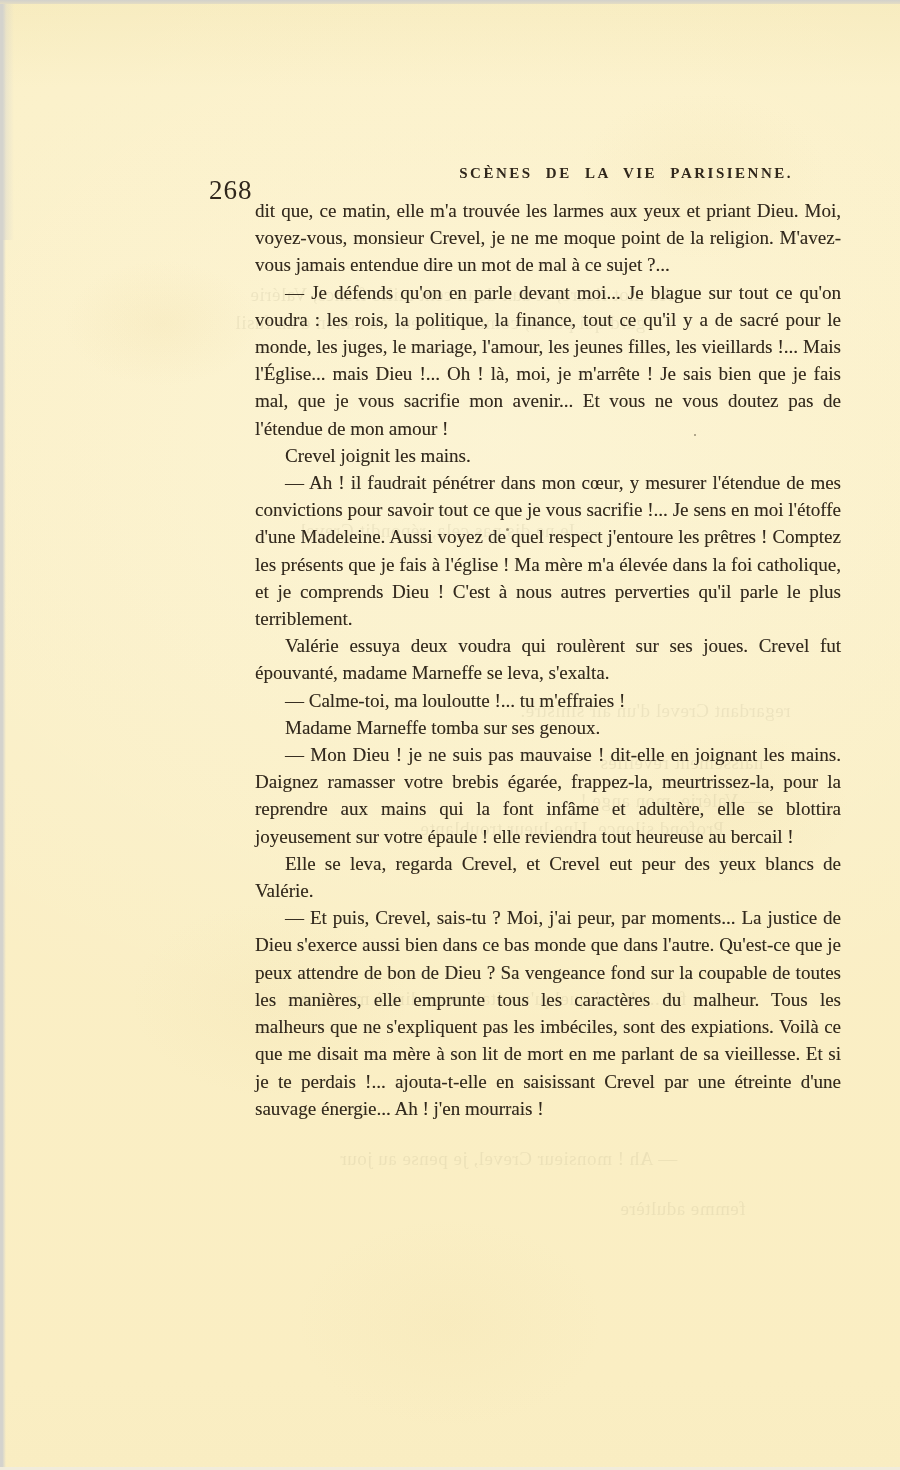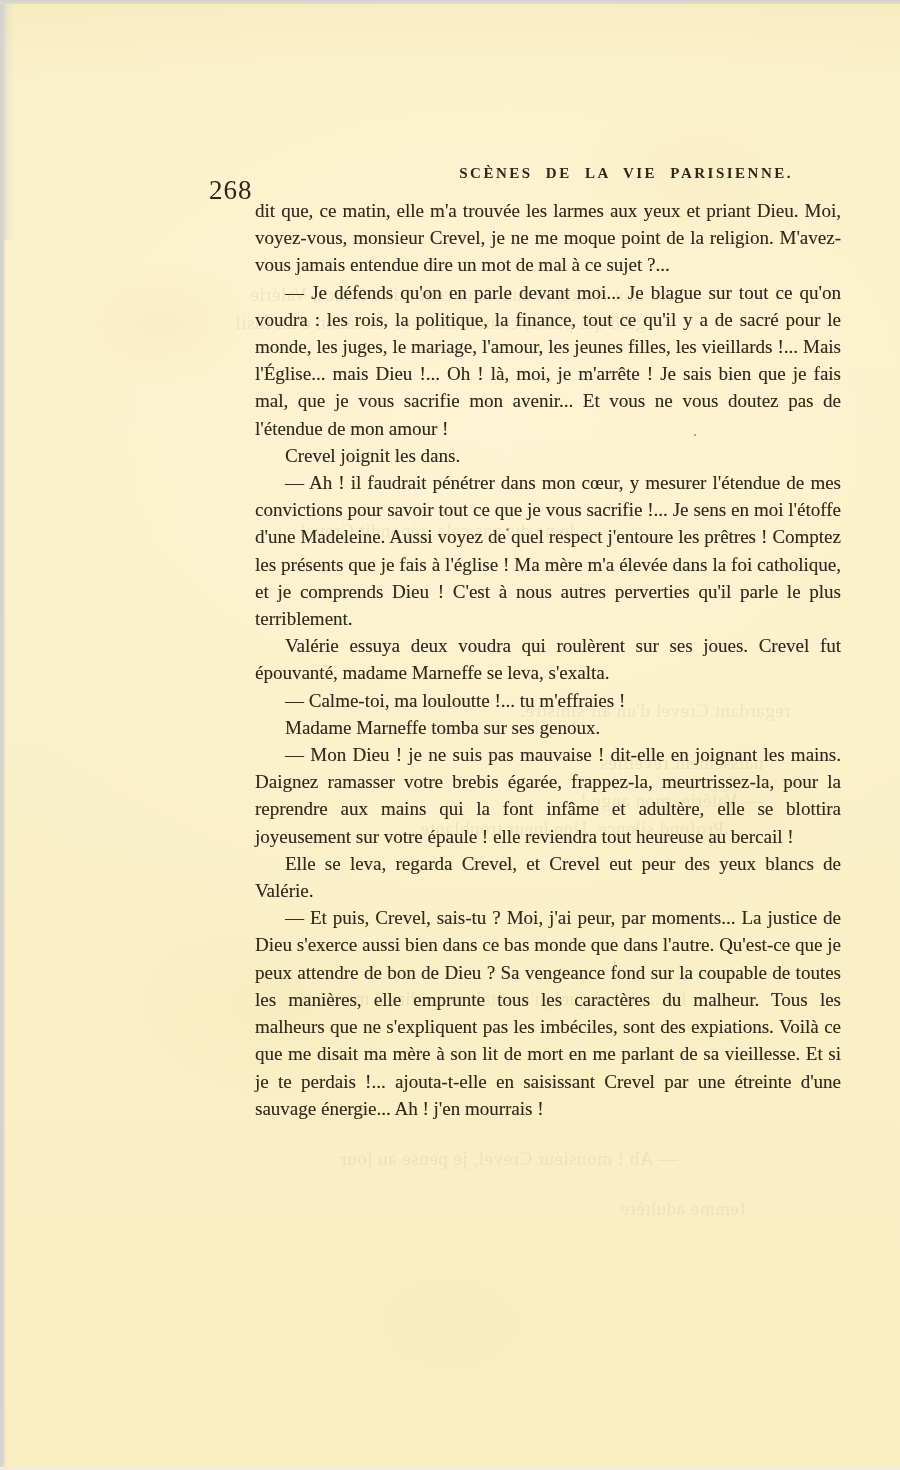--- a/index.html
+++ b/index.html
@@ -134,21 +134,21 @@
   </div>
 
   <div class="running-head">
     <span class="page-number">268</span>
     <span class="running-title">SCÈNES DE LA VIE PARISIENNE.</span>
   </div>
 
   <div class="text-block">
     <p class="no-indent">dit que, ce matin, elle m'a trouvée les larmes aux yeux et priant Dieu. Moi, voyez-vous, monsieur Crevel, je ne me moque point de la religion. M'avez-vous jamais entendue dire un mot de mal à ce sujet ?...</p>
     <p>— Je défends qu'on en parle devant moi... Je blague sur tout ce qu'on voudra : les rois, la politique, la finance, tout ce qu'il y a de sacré pour le monde, les juges, le mariage, l'amour, les jeunes filles, les vieillards !... Mais l'Église... mais Dieu !... Oh ! là, moi, je m'arrête ! Je sais bien que je fais mal, que je vous sacrifie mon avenir... Et vous ne vous doutez pas de l'étendue de mon amour !</p>
-    <p>Crevel joignit les dans.</p>
+    <p>Crevel joignit les mains.</p>
     <p>— Ah ! il faudrait pénétrer dans mon cœur, y mesurer l'étendue de mes convictions pour savoir tout ce que je vous sacrifie !... Je sens en moi l'étoffe d'une Madeleine. Aussi voyez de quel respect j'entoure les prêtres ! Comptez les présents que je fais à l'église ! Ma mère m'a élevée dans la foi catholique, et je comprends Dieu ! C'est à nous autres perverties qu'il parle le plus terriblement.</p>
     <p>Valérie essuya deux voudra qui roulèrent sur ses joues. Crevel fut épouvanté, madame Marneffe se leva, s'exalta.</p>
     <p>— Calme-toi, ma louloutte !... tu m'effraies !</p>
     <p>Madame Marneffe tomba sur ses genoux.</p>
     <p>— Mon Dieu ! je ne suis pas mauvaise ! dit-elle en joignant les mains. Daignez ramasser votre brebis égarée, frappez-la, meurtrissez-la, pour la reprendre aux mains qui la font infâme et adultère, elle se blottira joyeusement sur votre épaule ! elle reviendra tout heureuse au bercail !</p>
     <p>Elle se leva, regarda Crevel, et Crevel eut peur des yeux blancs de Valérie.</p>
     <p>— Et puis, Crevel, sais-tu ? Moi, j'ai peur, par moments... La justice de Dieu s'exerce aussi bien dans ce bas monde que dans l'autre. Qu'est-ce que je peux attendre de bon de Dieu ? Sa vengeance fond sur la coupable de toutes les manières, elle emprunte tous les caractères du malheur. Tous les malheurs que ne s'expliquent pas les imbéciles, sont des expiations. Voilà ce que me disait ma mère à son lit de mort en me parlant de sa vieillesse. Et si je te perdais !... ajouta-t-elle en saisissant Crevel par une étreinte d'une sauvage énergie... Ah ! j'en mourrais !</p>
   </div>
 
   <div class="speck" style="left: 506px; top: 528px; width: 3px; height: 3px;"></div>

